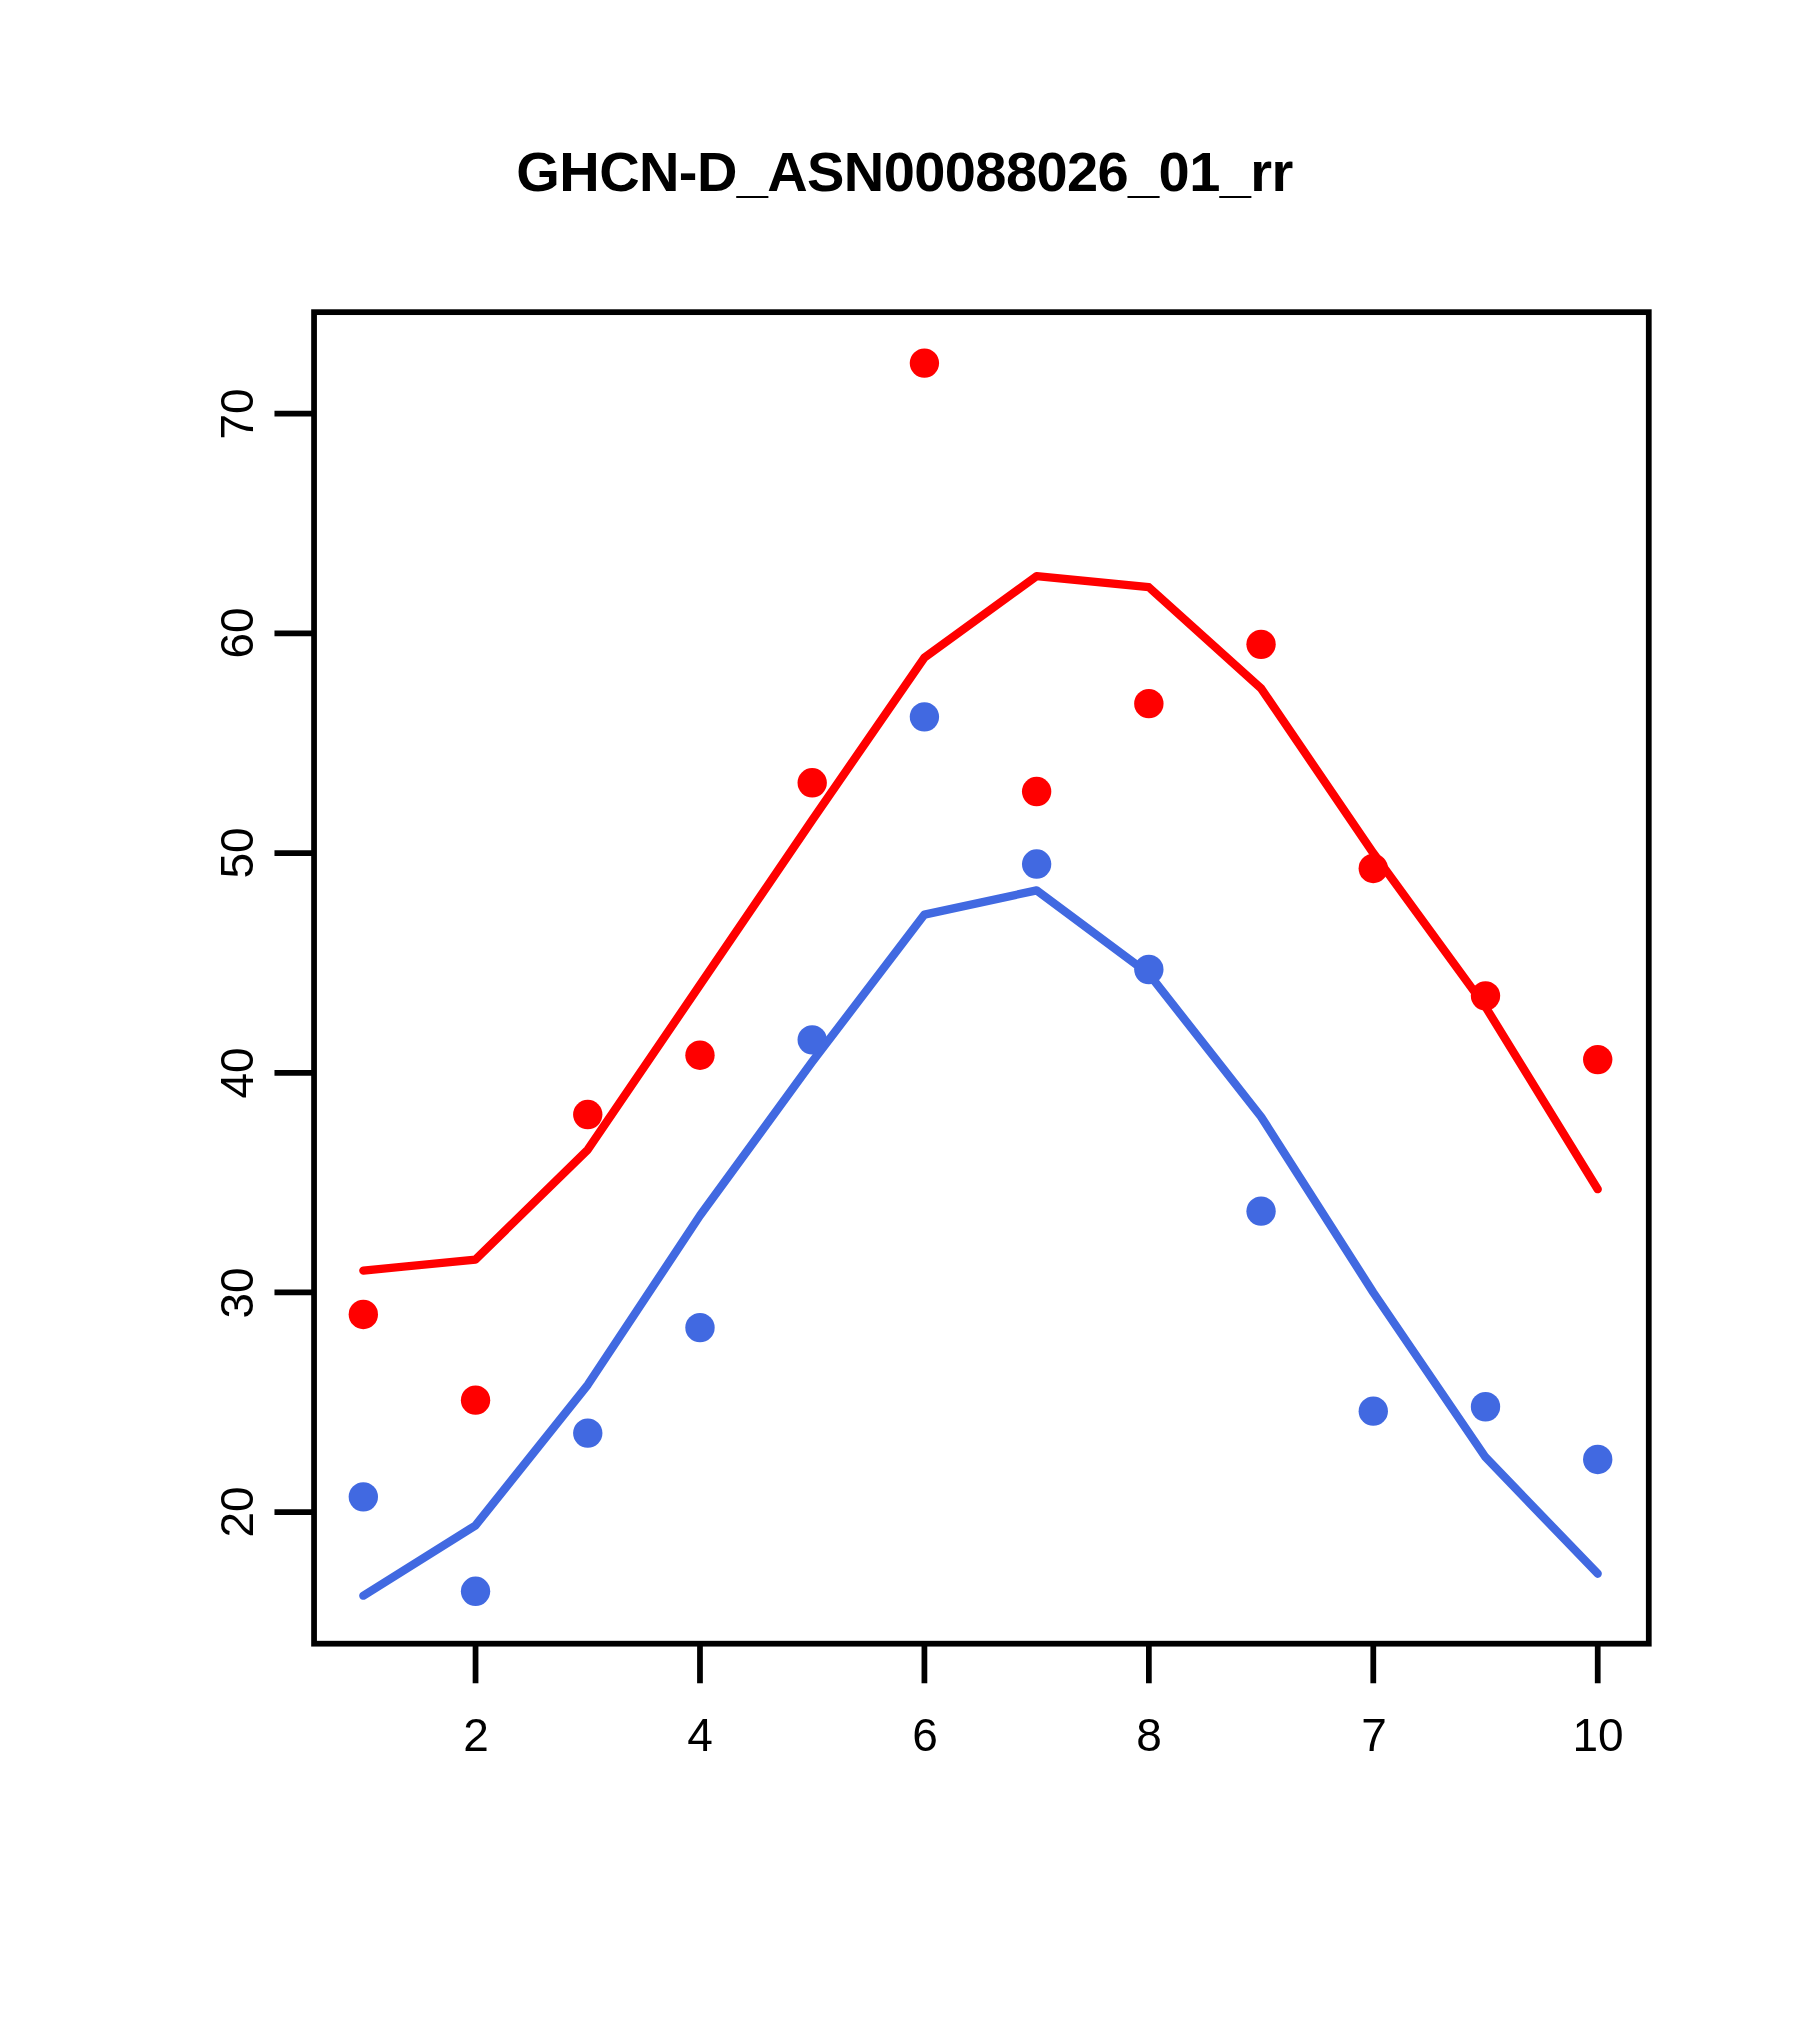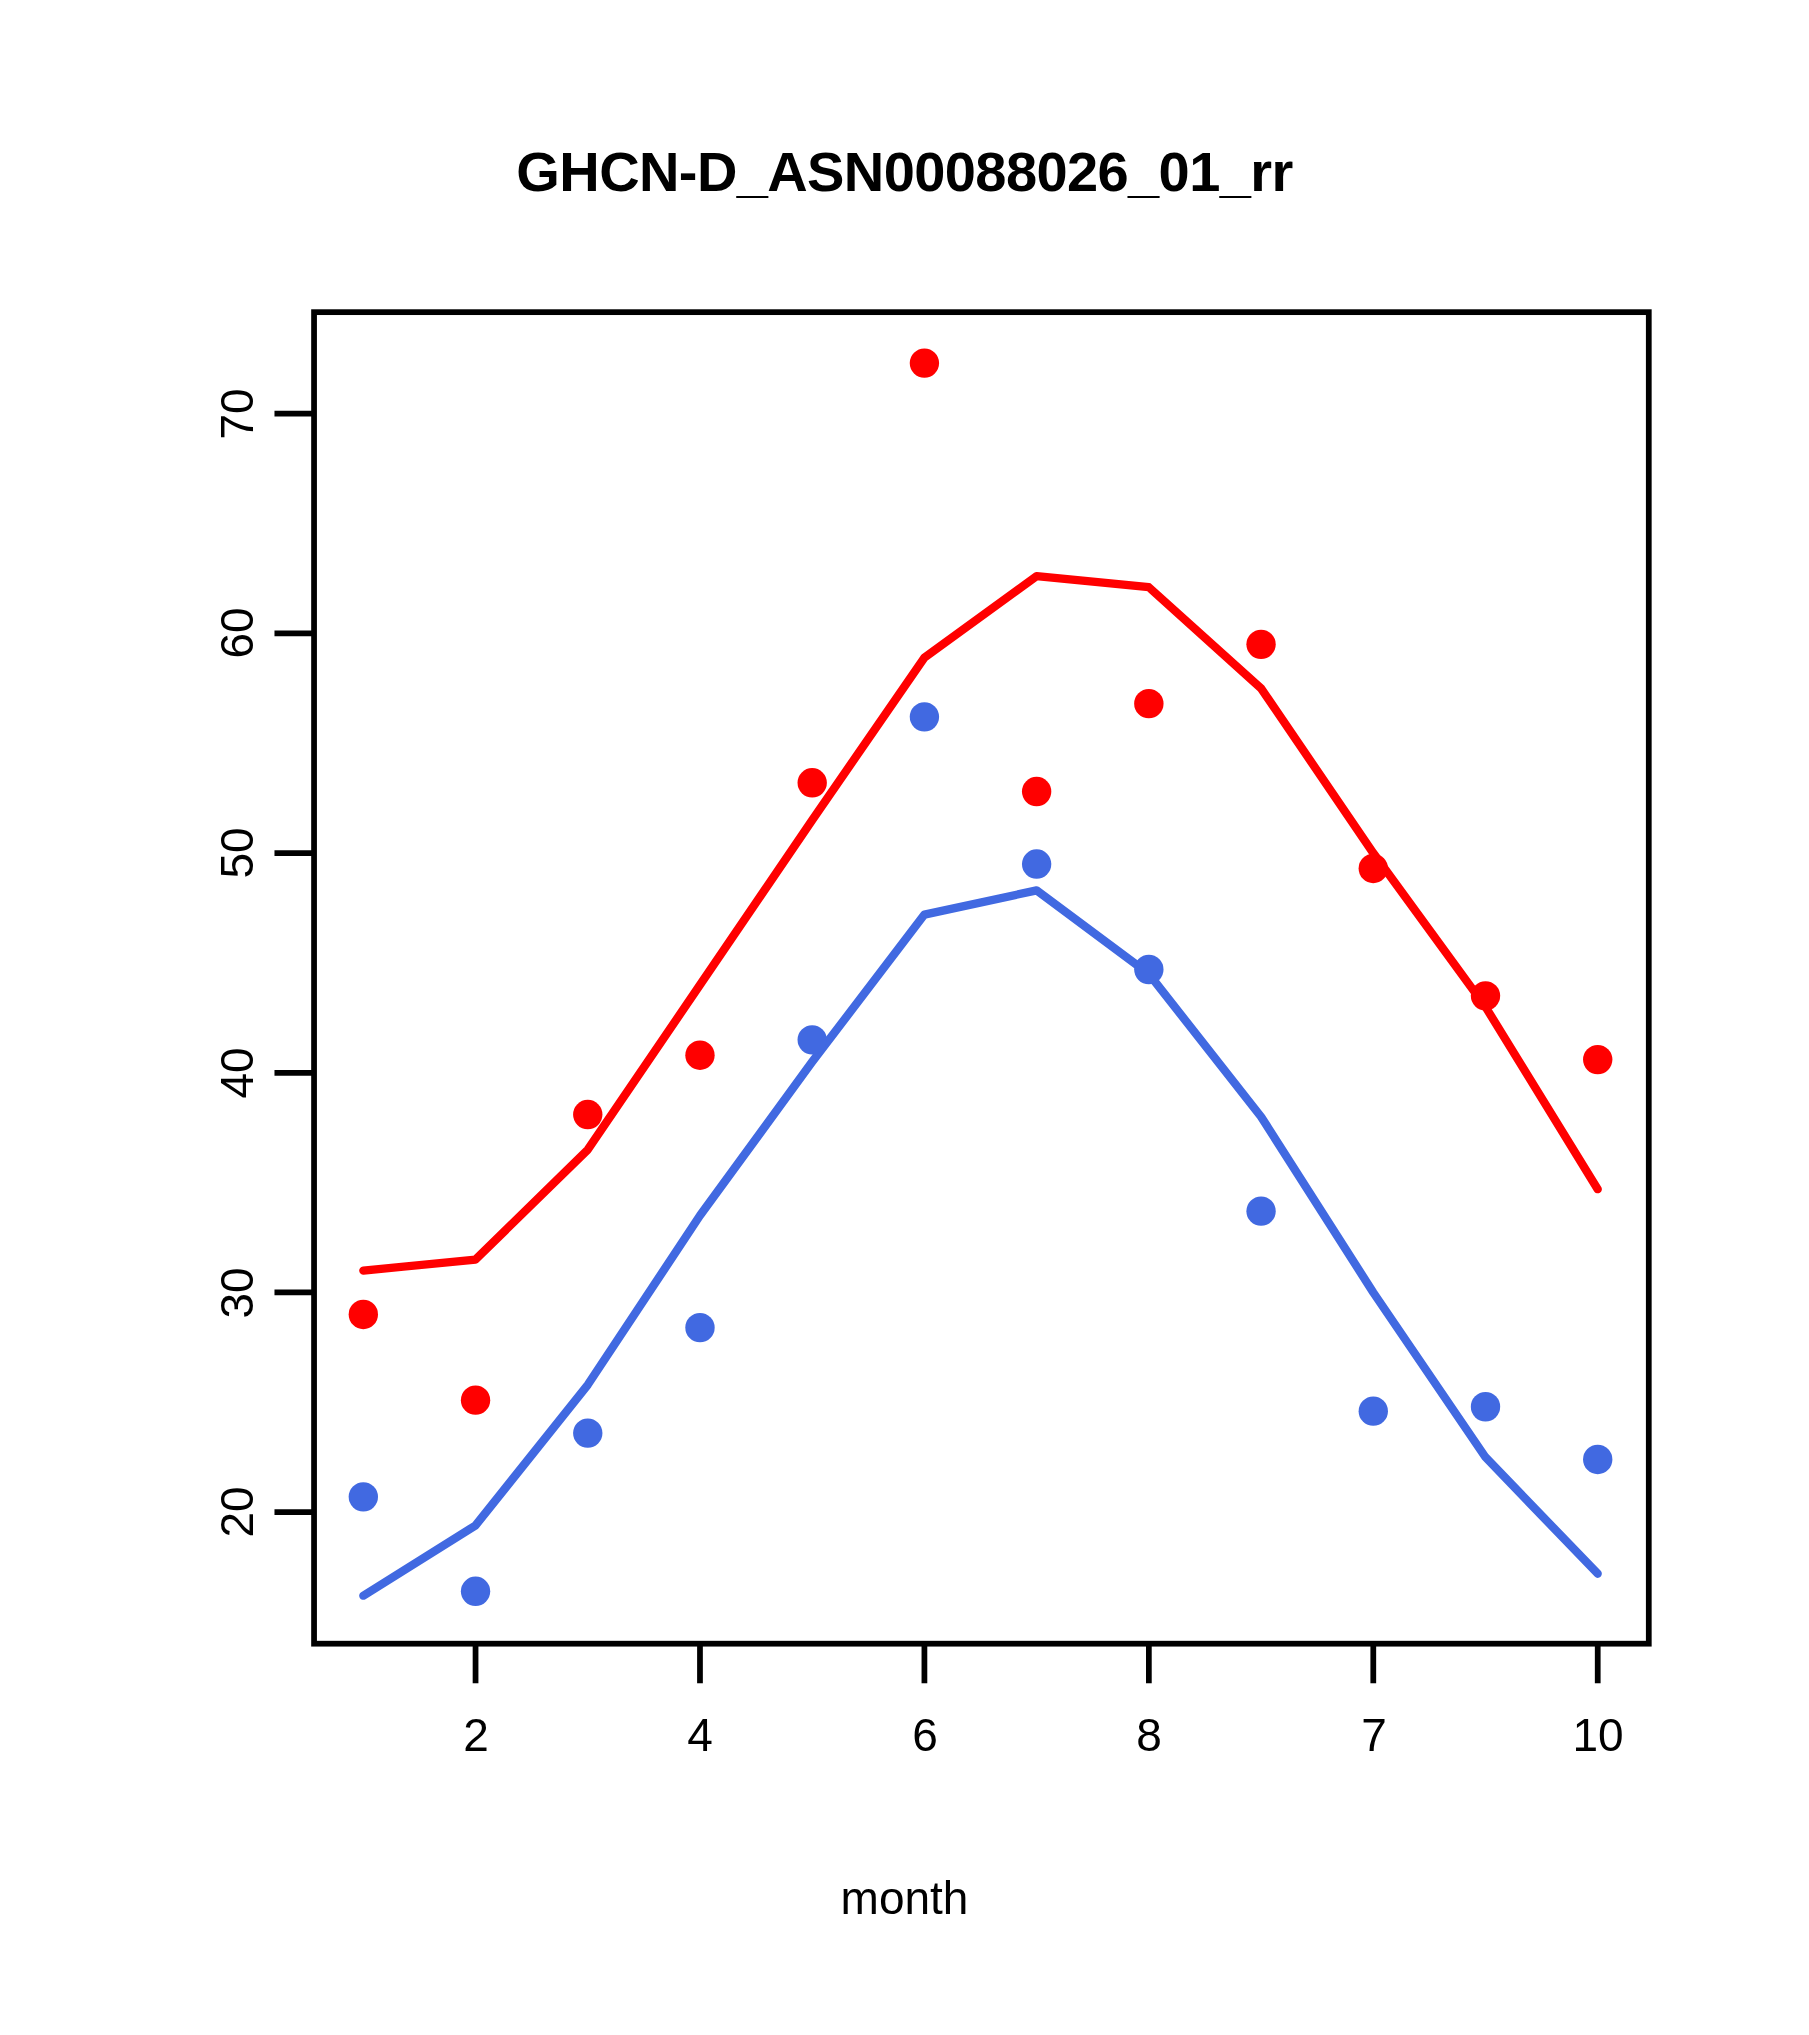--- a/index.html
+++ b/index.html
@@ -144,16 +144,15 @@
     </div>
   <div id="y-tick-labels">
       <div class="tick-label-y" style="left: 237px; top: 1512px;">20</div>
       <div class="tick-label-y" style="left: 237px; top: 1293px;">30</div>
       <div class="tick-label-y" style="left: 237px; top: 1073px;">40</div>
       <div class="tick-label-y" style="left: 237px; top: 853px;">50</div>
       <div class="tick-label-y" style="left: 237px; top: 633px;">60</div>
       <div class="tick-label-y" style="left: 237px; top: 414px;">70</div>
     </div>
 
-  <div id="x-axis-label">month</div>
 
 </div>
 
 
 </body></html>

